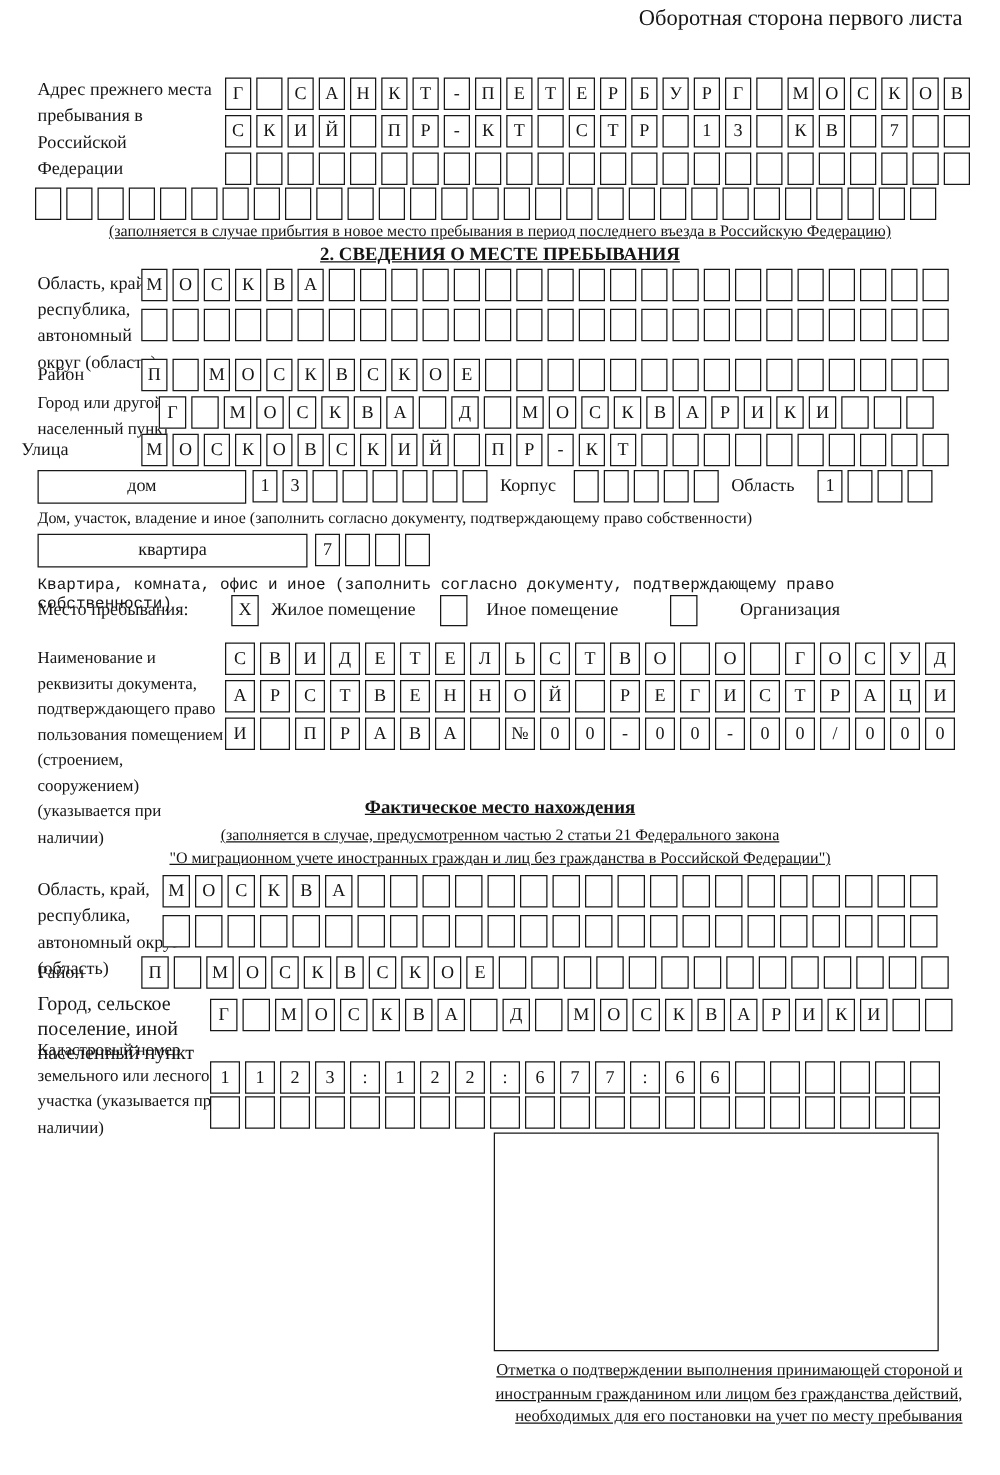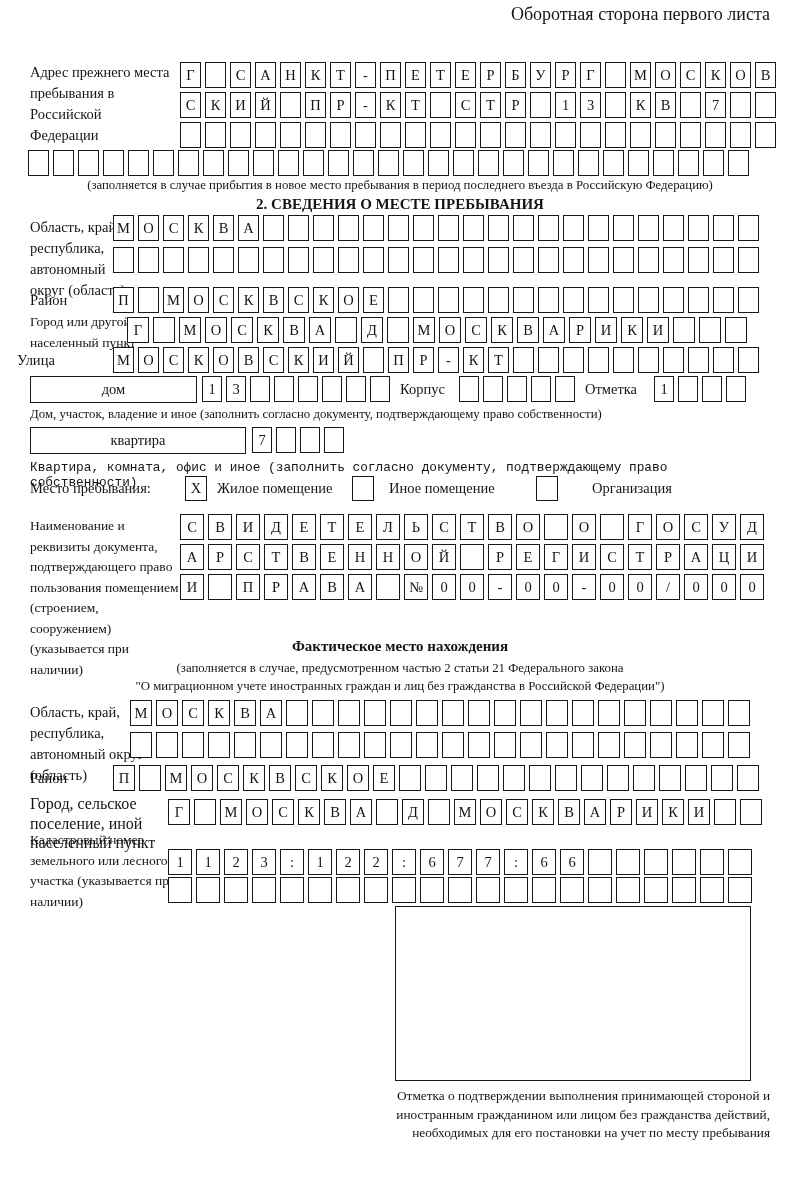--- a/index.html
+++ b/index.html
@@ -3,21 +3,21 @@
 <meta charset="utf-8">
 <style>
   html,body{margin:0;padding:0;background:#fff;}
   .page{position:relative;width:800px;height:1180px;background:#ffffff;
         font-family:"Liberation Serif","DejaVu Serif",serif;color:#151515;overflow:hidden;}
   .abs{position:absolute;}
   .lbl{font-size:14.5px;line-height:21px;}
   .lbl-sm{font-size:13.5px;line-height:20.5px;}
   .cap{font-size:12.8px;}
   .ttl{font-size:15px;font-weight:bold;}
-  .center{text-align:center;}
+  .center{text-align:center;text-decoration:underline;}
   .right{text-align:right;}
   .cells{display:flex;}
   .cell{box-sizing:border-box;flex:0 0 auto;width:20px;height:26px;border:1.6px solid #181818;
         margin-right:4px;display:flex;align-items:center;justify-content:center;
         font-size:14.5px;line-height:1;background:#fff;}
   .p25 .cell{width:21px}
   .p26 .cell{width:22px}
   .p28 .cell{width:24px}
   .checkbox{box-sizing:border-box;width:22px;height:25px;border:1.6px solid #181818;
         display:flex;align-items:center;justify-content:center;font-size:14.5px;background:#fff;}
@@ -304,21 +304,21 @@
       <span class="cell"></span>
     </div>
   <div class="abs lbl" style="left:400px;top:379px;">Корпус</div>
   <div class="abs cells" style="left:459px;top:376px;">
       <span class="cell"></span>
       <span class="cell"></span>
       <span class="cell"></span>
       <span class="cell"></span>
       <span class="cell"></span>
     </div>
-  <div class="abs lbl" style="left:585px;top:379px;">Отметка</div>
+  <div class="abs lbl" style="left:585px;top:379px;">Область</div>
   <div class="abs cells" style="left:654px;top:376px;">
       <span class="cell">1</span>
       <span class="cell"></span>
       <span class="cell"></span>
       <span class="cell"></span>
     </div>
   <div class="abs cap" style="left:30px;top:407px;width:740px;">Дом, участок, владение и иное (заполнить согласно документу, подтверждающему право собственности)</div>
 
   <div class="abs widebox" style="left:30px;top:427px;width:216px;">квартира</div>
   <div class="abs cells" style="left:252px;top:427px;">

